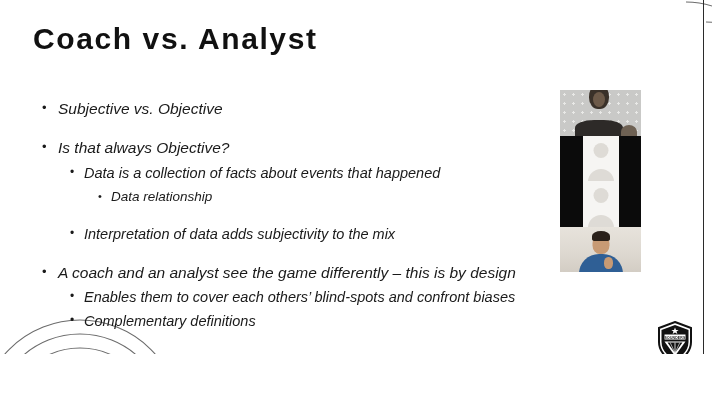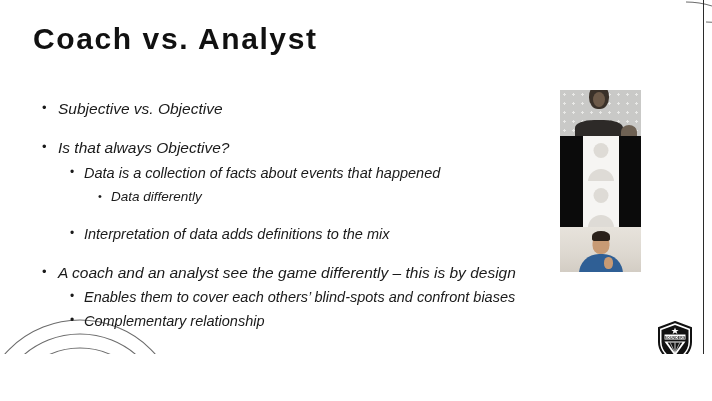--- a/index.html
+++ b/index.html
@@ -296,49 +296,49 @@
 
     <div class="bullet lvl2">
       <span class="dot">•</span>
       <span class="txt">Data is a collection of facts about events that happened</span>
     </div>
 
     <div class="gap-sm"></div>
 
     <div class="bullet lvl3">
       <span class="dot">•</span>
-      <span class="txt">Data differently</span>
+      <span class="txt">Data relationship</span>
     </div>
 
     <div class="gap-lg"></div>
 
     <div class="bullet lvl2">
       <span class="dot">•</span>
-      <span class="txt">Interpretation of data adds definitions to the mix</span>
+      <span class="txt">Interpretation of data adds subjectivity to the mix</span>
     </div>
 
     <div class="gap-lg"></div>
 
     <div class="bullet lvl1">
       <span class="dot">•</span>
       <span class="txt">A coach and an analyst see the game differently – this is by design</span>
     </div>
 
     <div class="gap-sm"></div>
 
     <div class="bullet lvl2">
       <span class="dot">•</span>
       <span class="txt">Enables them to cover each others’ blind-spots and confront biases</span>
     </div>
 
     <div class="gap-sm"></div>
 
     <div class="bullet lvl2">
       <span class="dot">•</span>
-      <span class="txt">Complementary relationship</span>
+      <span class="txt">Complementary definitions</span>
     </div>
 
   </div>
 
   <div class="video-strip">
 
     <div class="vtile">
       <div class="tile-wall"></div>
       <div class="t1-body"></div>
       <div class="t1-head"></div>

